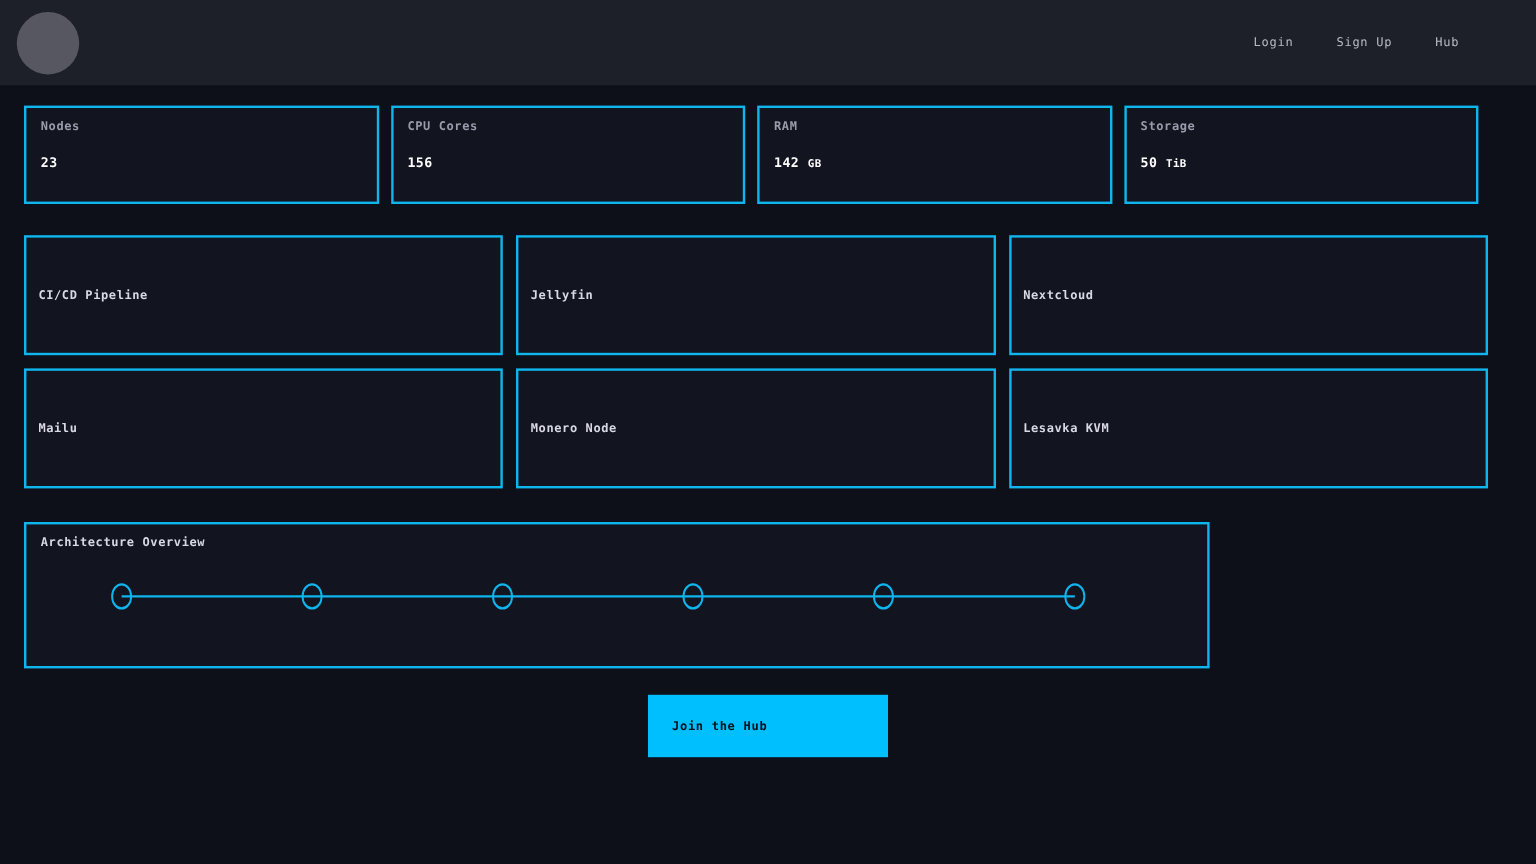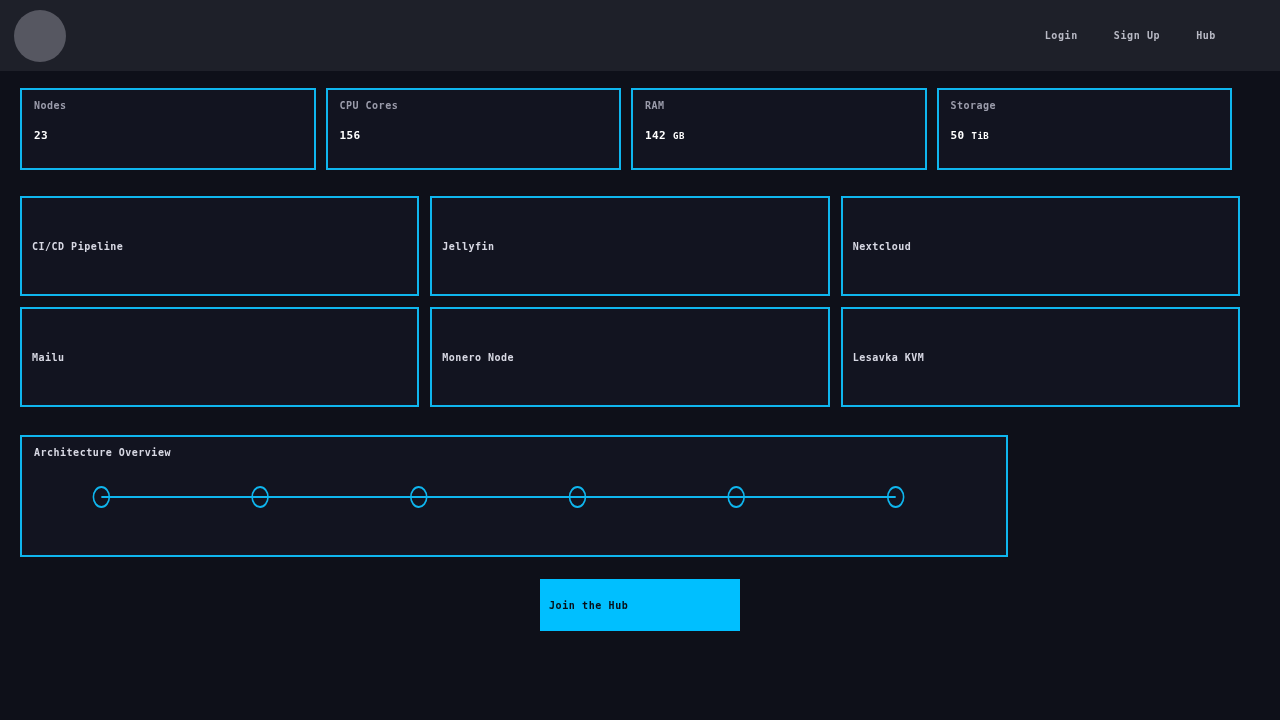--- a/index.html
+++ b/index.html
@@ -28,21 +28,21 @@
     background: #565761;
   }
   .nav {
     display: flex;
     align-items: center;
     gap: 36px;
   }
   .nav-link {
     color: #b8b9c4;
     font-size: 10px;
-    font-weight: bold;
+    font-weight: normal;
     letter-spacing: 0.6px;
     text-decoration: none;
     white-space: nowrap;
   }
 
   
   .panel {
     background: #121420;
     border: 2px solid #0fb6ee;
   }
@@ -121,21 +121,21 @@
     justify-content: center;
     margin-top: 22px;
   }
   .cta-button {
     width: 200px;
     height: 52px;
     background: #00bfff;
     border: none;
     display: flex;
     align-items: center;
-    padding-left: 9px;
+    padding-left: 20px;
     cursor: pointer;
     font-family: inherit;
   }
   .cta-label {
     color: #071018;
     font-size: 10px;
     font-weight: bold;
     letter-spacing: 0.6px;
   }
 </style>

